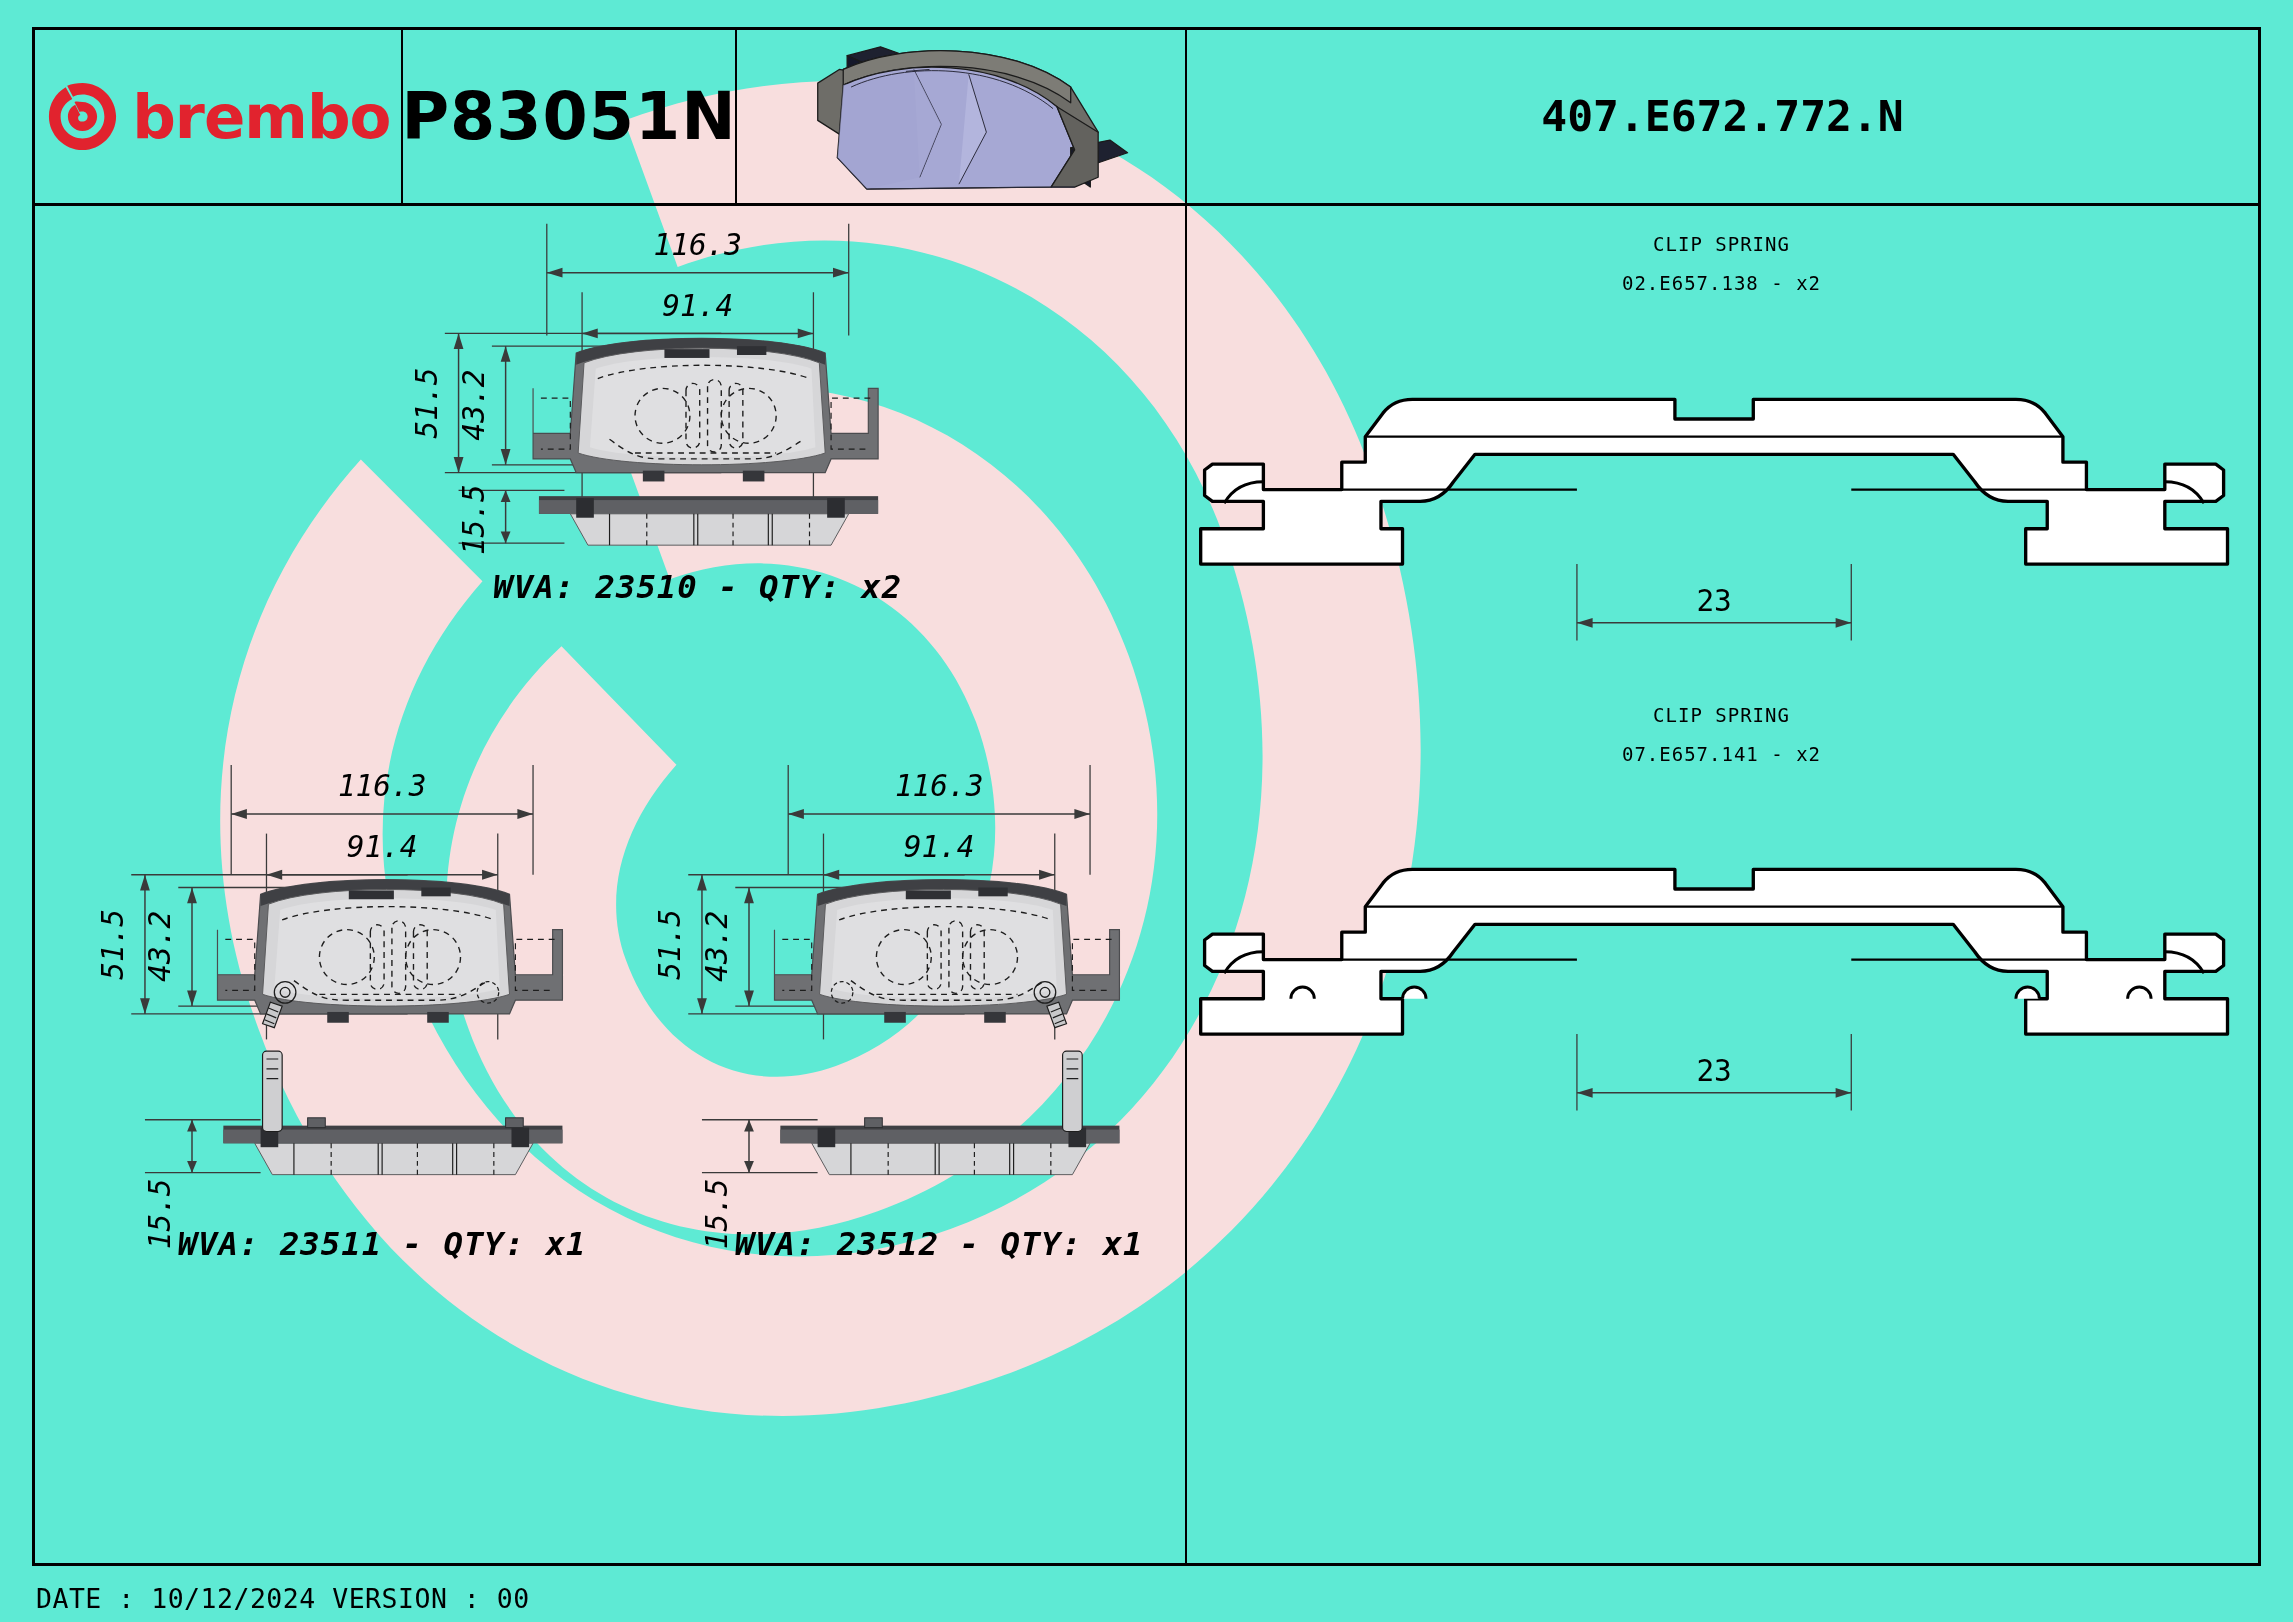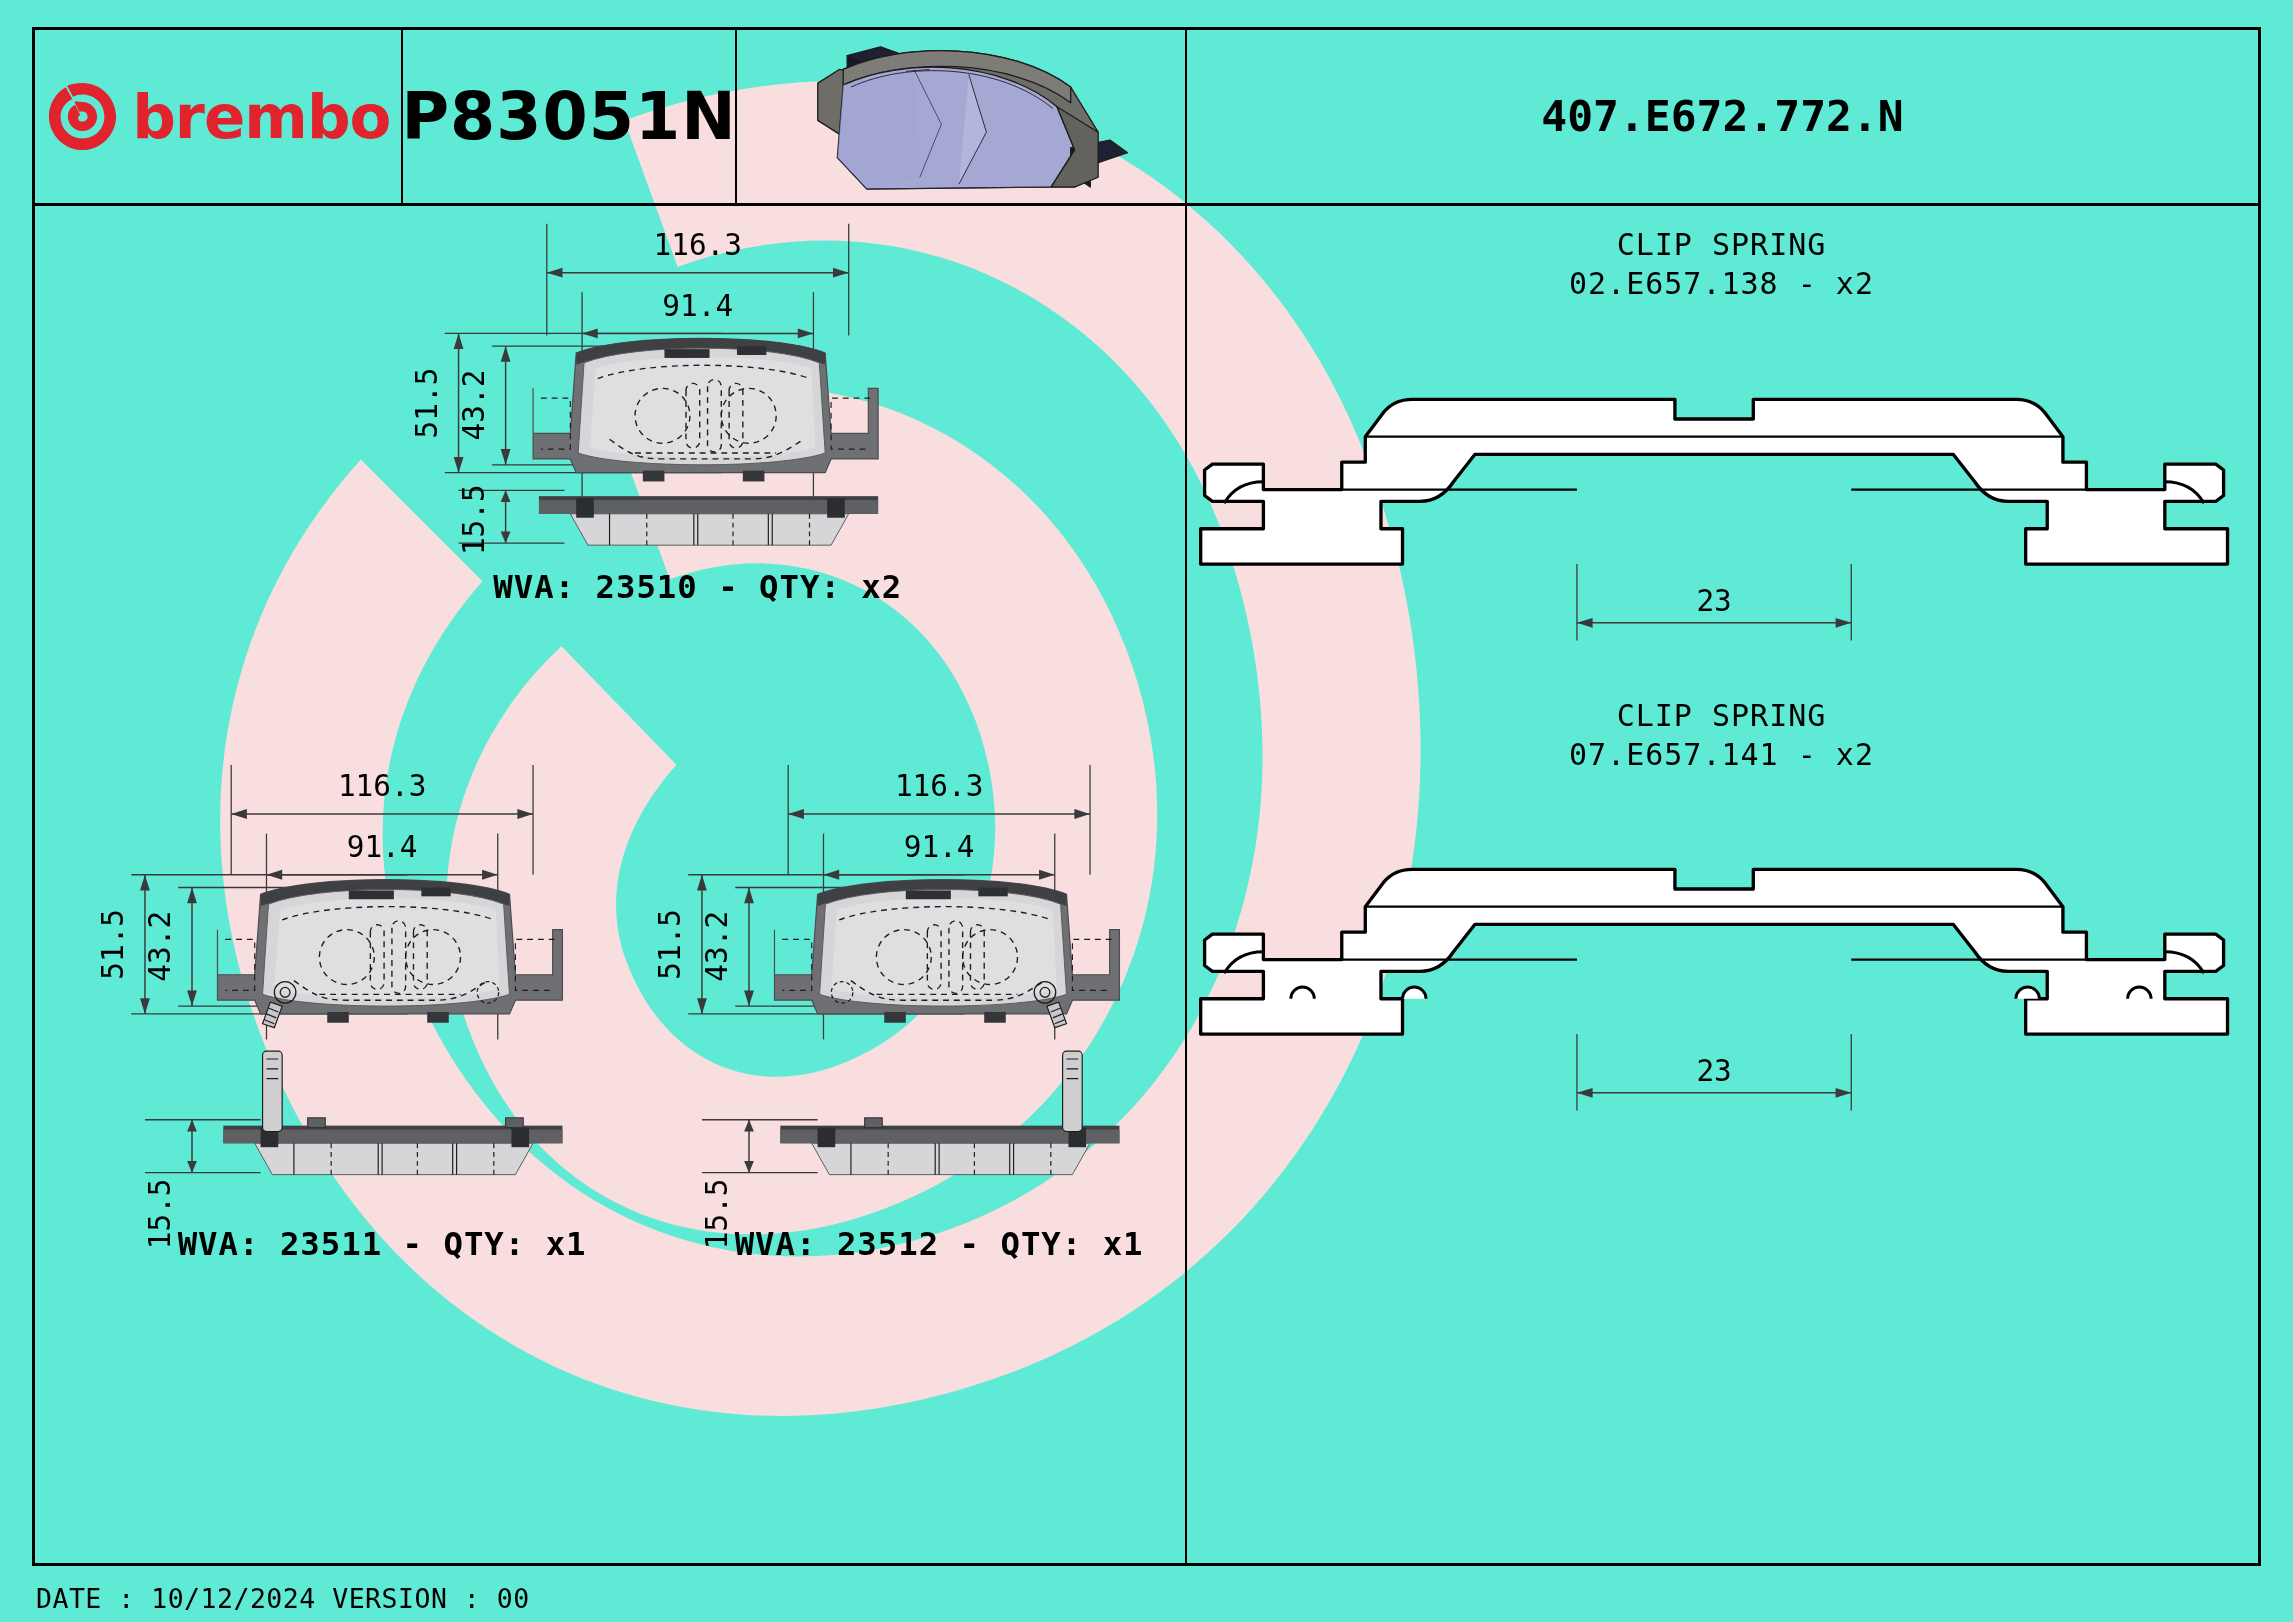--- a/index.html
+++ b/index.html
@@ -22,26 +22,26 @@
   .brembo-logo{display:flex;align-items:center;gap:13.7px;}
   .brembo-word{color:#e1232e;font-family:"DejaVu Sans",sans-serif;font-size:61px;
                 font-weight:700;letter-spacing:-1px;line-height:1;}
   .part-code{font-family:"DejaVu Sans",sans-serif;font-size:65px;font-weight:700;
              color:#000;letter-spacing:1px;}
   .ref-code{font-family:"DejaVu Sans Mono",monospace;font-size:43px;color:#000;letter-spacing:0px;}
 
   
   .body-area{position:absolute;left:0;top:176px;right:0;bottom:0;}
   .right-col{position:absolute;right:0;top:0;width:1073px;height:100%;}
-  .left-col{position:absolute;left:0;top:0;right:1073px;height:100%;}
+  .left-col{position:absolute;left:0;top:0;right:1073px;height:100%;font-style:italic;}
   .col-div{position:absolute;left:0;top:0;bottom:0;width:2px;background:#000;}
 
   
   .clip-block{position:absolute;left:0;width:100%;}
-  .clip-title{text-align:center;font-size:30px;line-height:39px;color:#000;
+  .clip-title{text-align:center;font-size:19px;line-height:39px;color:#000;
               font-family:"DejaVu Sans Mono",monospace;letter-spacing:1px;white-space:pre;}
 
   
   .footer{position:absolute;left:36px;bottom:7.8px;font-family:"DejaVu Sans Mono",monospace;
           font-size:26.5px;color:#000;letter-spacing:0.5px;}
 
   svg{display:block;}
   .wm{position:absolute;left:0;top:0;pointer-events:none;}
 </style>
 </head>

